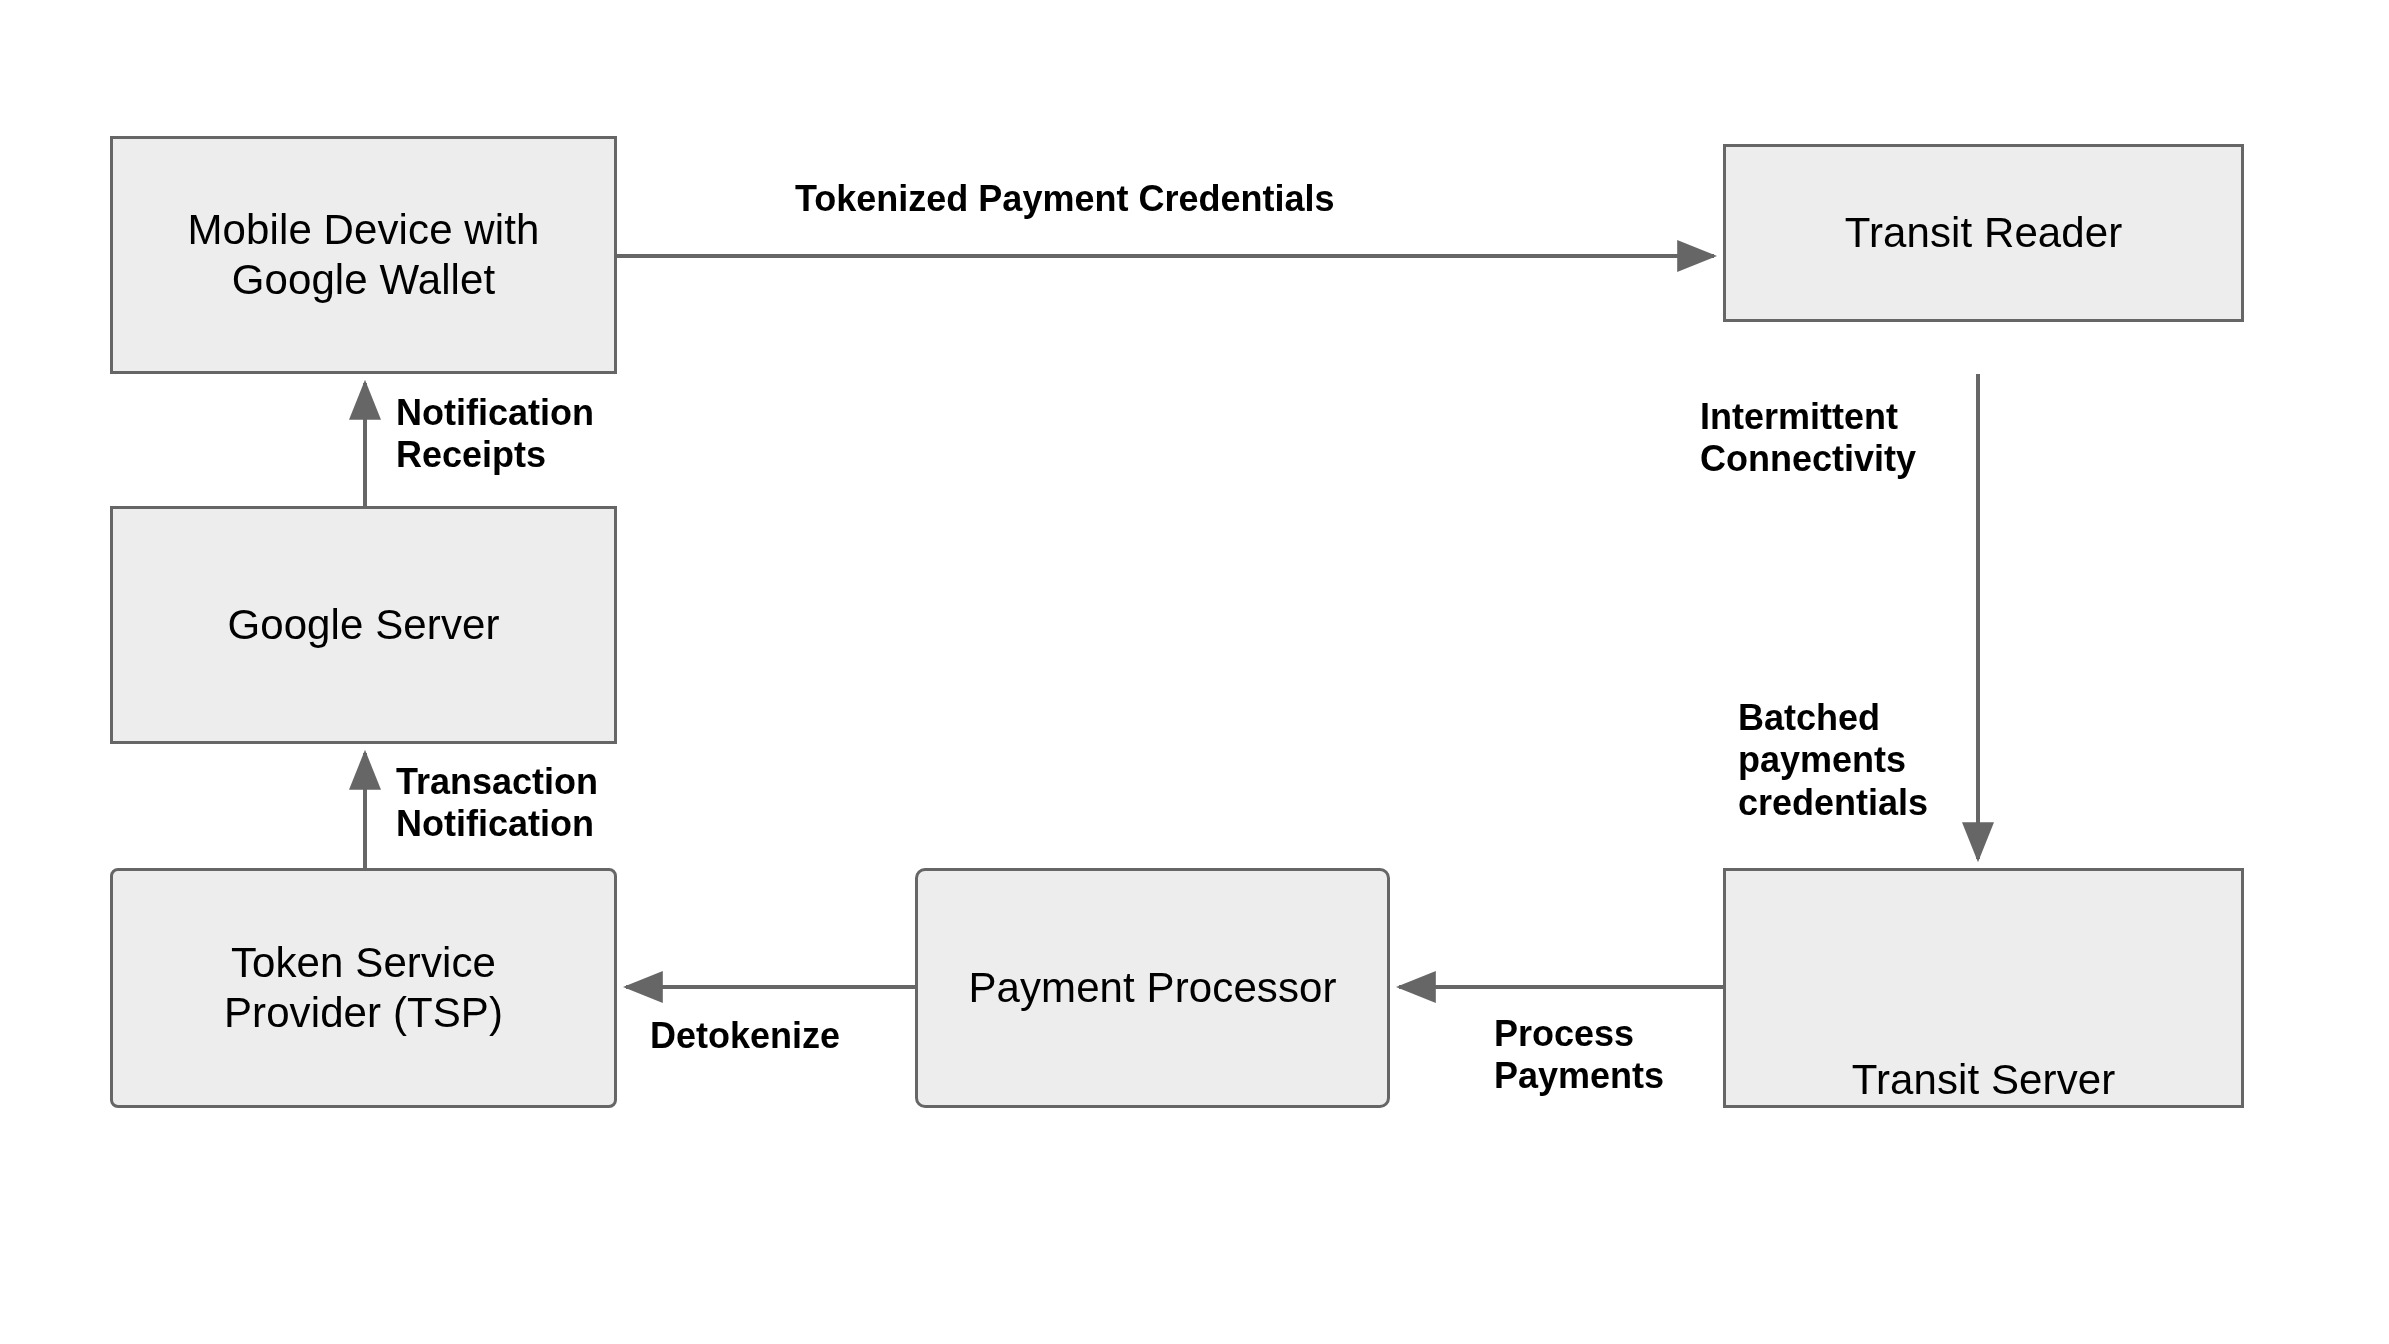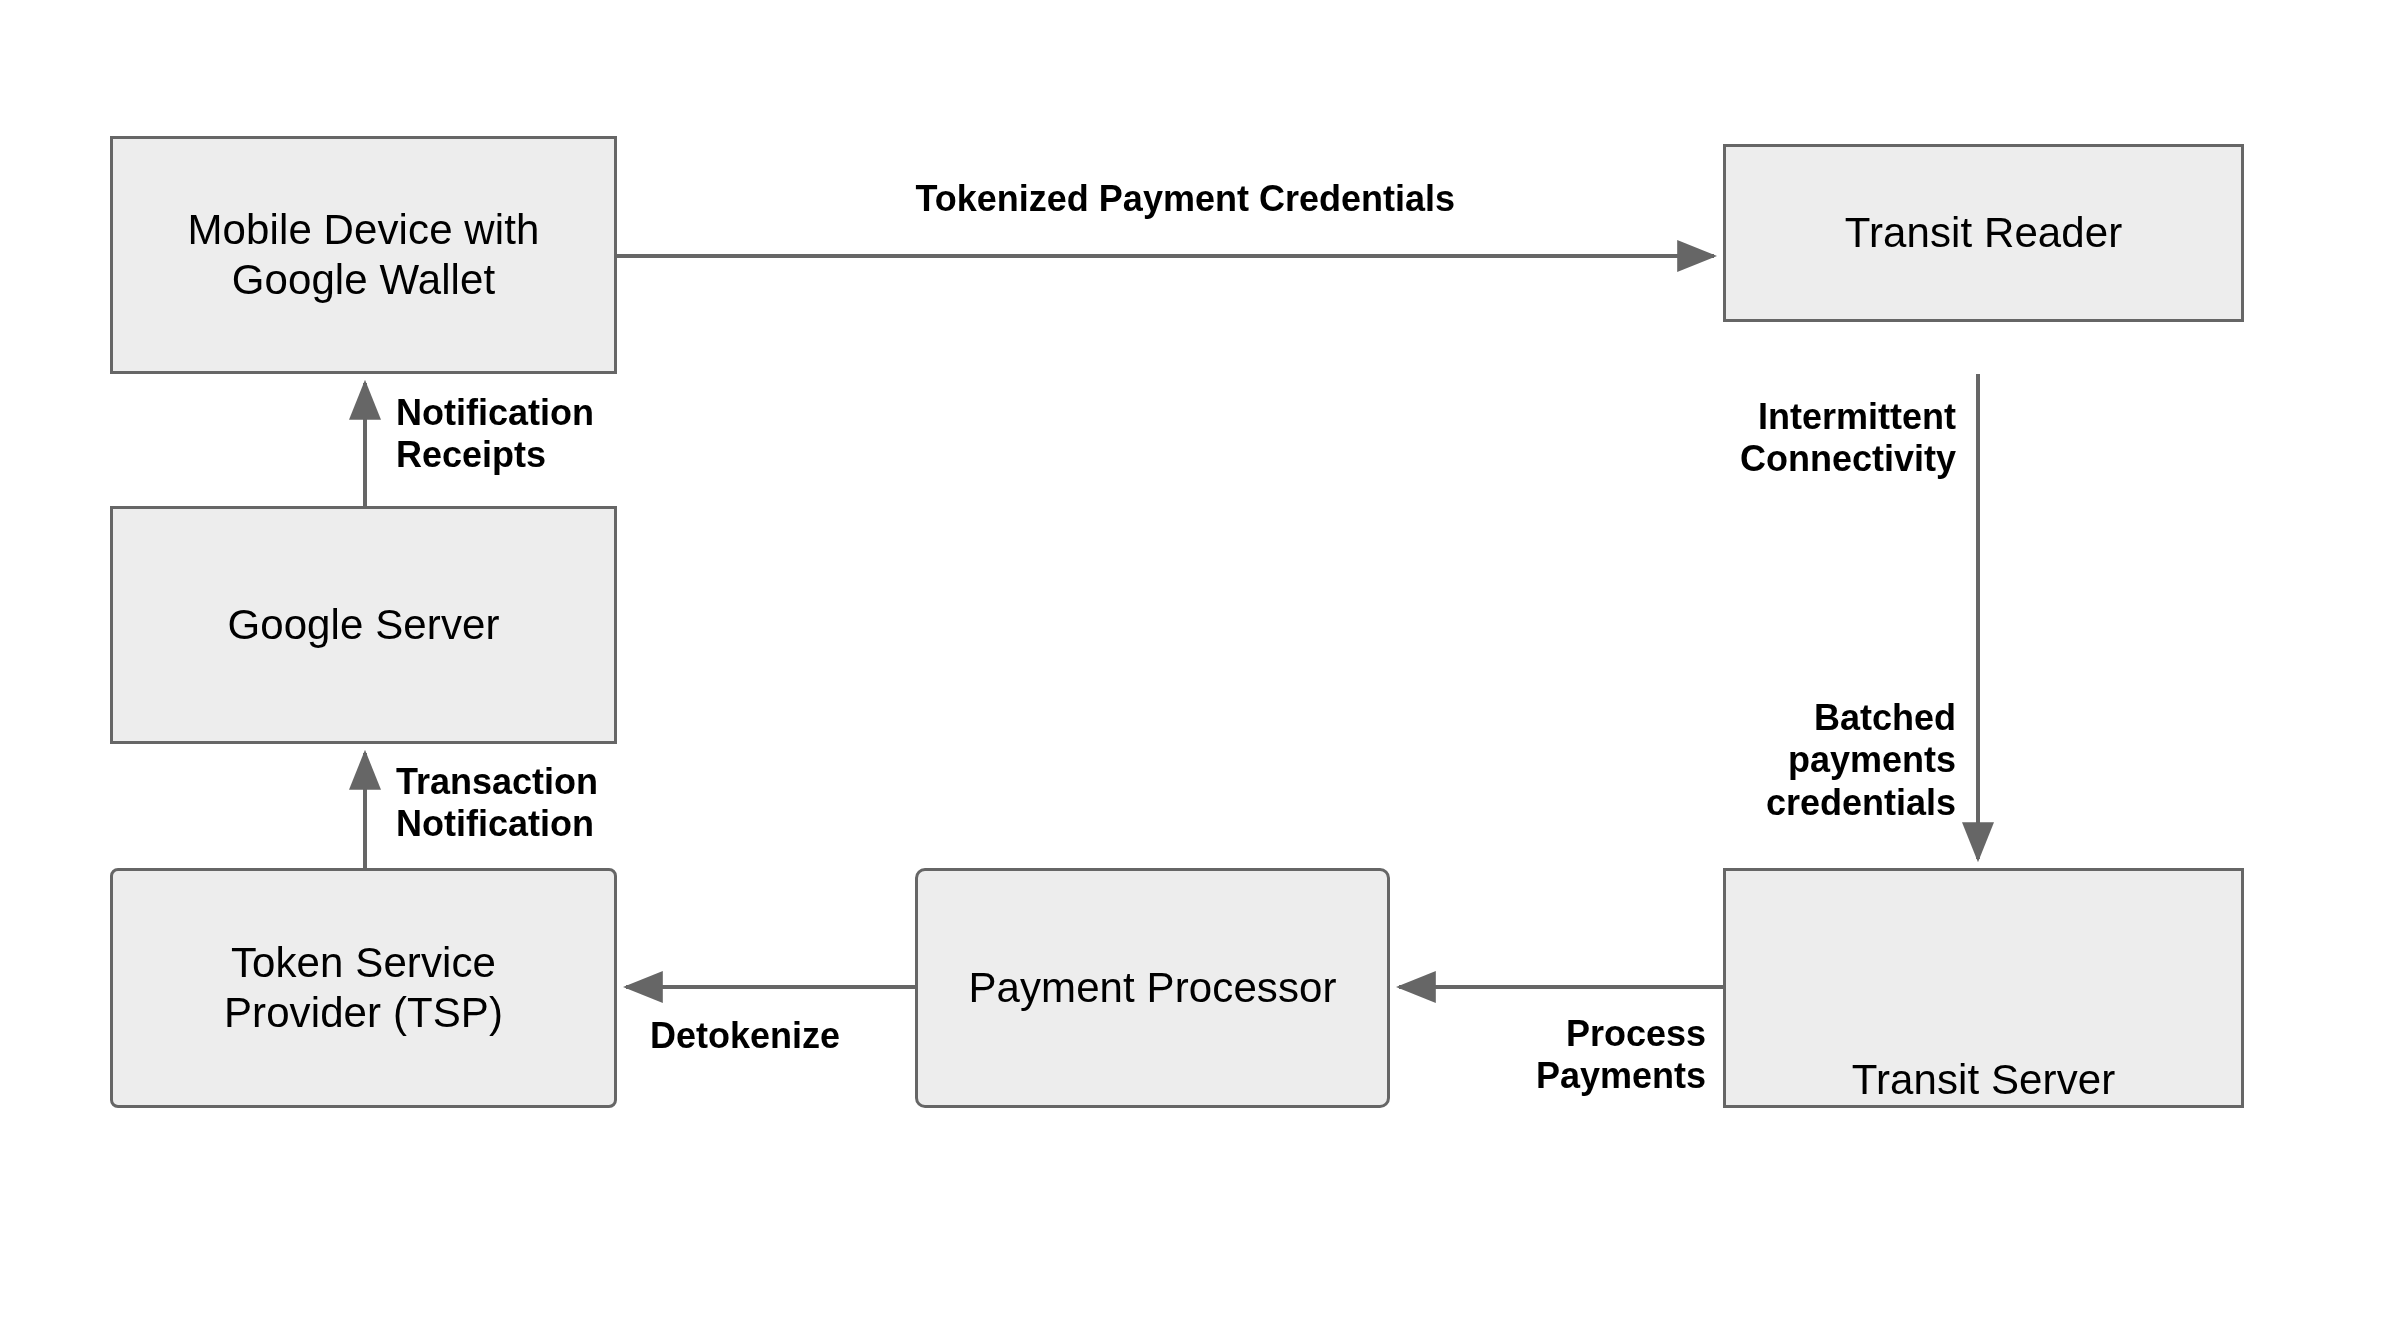--- a/index.html
+++ b/index.html
@@ -51,21 +51,21 @@
   .edge-label {
     position: absolute;
     color: #000000;
     font-size: 36px;
     font-weight: bold;
     line-height: 1.18;
     white-space: pre-line;
     z-index: 3;
   }
   .edge-label.center {
-    text-align: right;
+    text-align: left;
   }
   .edge-label.left {
     text-align: left;
   }
 </style>
 </head>
 <body>
 
 <div id="canvas">
 

